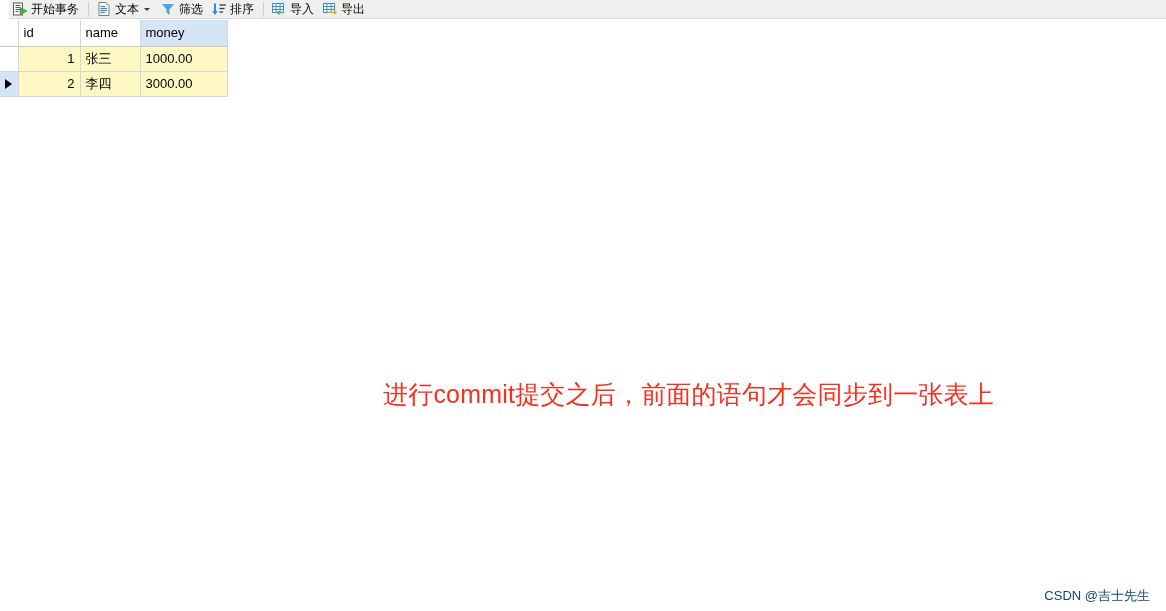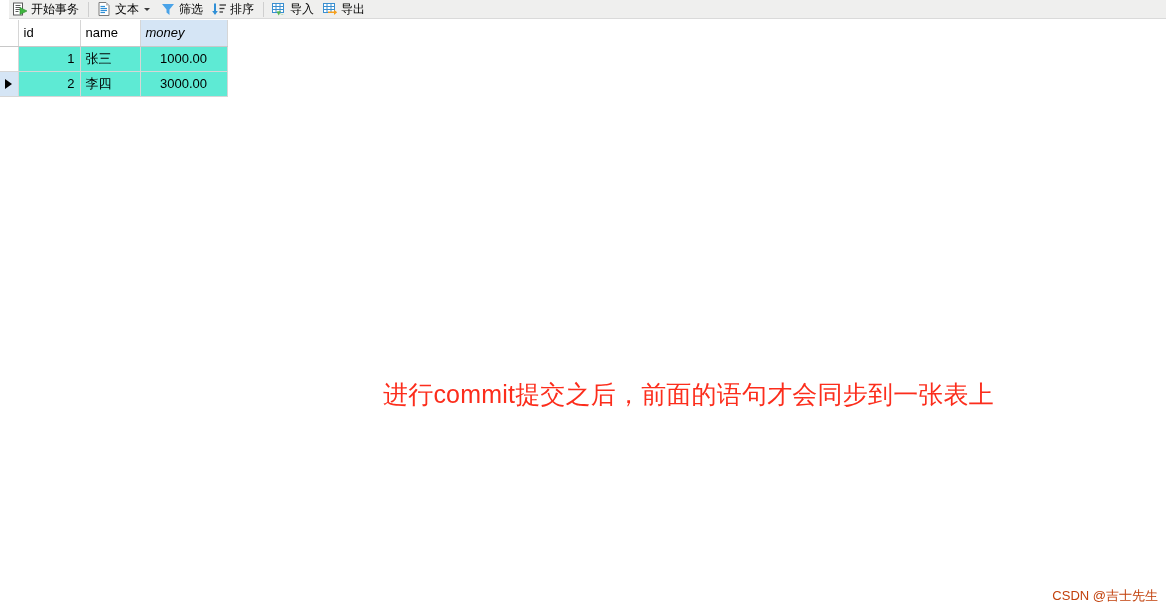--- a/index.html
+++ b/index.html
@@ -65,21 +65,21 @@
   }
 
   
   #grid {
     position: absolute;
     left: 0;
     top: 20px;
     border-collapse: collapse;
     font-size: 13px;
     color: #000;
-    background: #5eead4;
+    background: #fef9c3;
     table-layout: fixed;
   }
   #grid td, #grid th {
     border-right: 1px solid #d6d6d6;
     border-bottom: 1px solid #d6d6d6;
     padding: 0 5px;
     height: 25px;
     font-weight: normal;
     font-size: 13px;
     box-sizing: border-box;
@@ -88,21 +88,20 @@
   }
   #grid thead th {
     height: 26px;
     background: #ffffff;
     text-align: left;
     vertical-align: middle;
     border-bottom: 1px solid #c8c8c8;
   }
   #grid thead th.sel-col {
     background: #d5e5f5;
-    font-style: italic;
   }
   .gutter {
     width: 18px;
     padding: 0 !important;
     background: #ffffff;
     border-right: 1px solid #d6d6d6;
     position: relative;
   }
   .gutter.cur {
     background: #d5e5f5;
@@ -112,42 +111,42 @@
     left: 5px;
     top: 50%;
     transform: translateY(-50%);
     width: 0; height: 0;
     border-top: 5px solid transparent;
     border-bottom: 5px solid transparent;
     border-left: 7px solid #000000;
   }
   .col-id    { width: 62px; text-align: right; }
   .col-name  { width: 60px; text-align: left; }
-  .col-money { width: 87px; text-align: center; }
+  .col-money { width: 87px; text-align: left; }
   #grid thead th.col-id,
   #grid thead th.col-money { text-align: left; }
 
   
   #annotation {
     position: absolute;
     left: 383px;
     top: 378px;
     font-size: 25px;
     color: #fc2d1c;
     white-space: nowrap;
     letter-spacing: 0.2px;
   }
 
   
   #watermark {
     position: absolute;
-    right: 8px;
+    right: 16px;
     bottom: 6px;
     font-size: 13px;
-    color: #c2410c;
+    color: #0c4a6e;
     white-space: nowrap;
   }
 </style>
 </head>
 <body>
 
 <div id="toolbar">
 
   <div class="tb-btn">
     <span class="ico">

